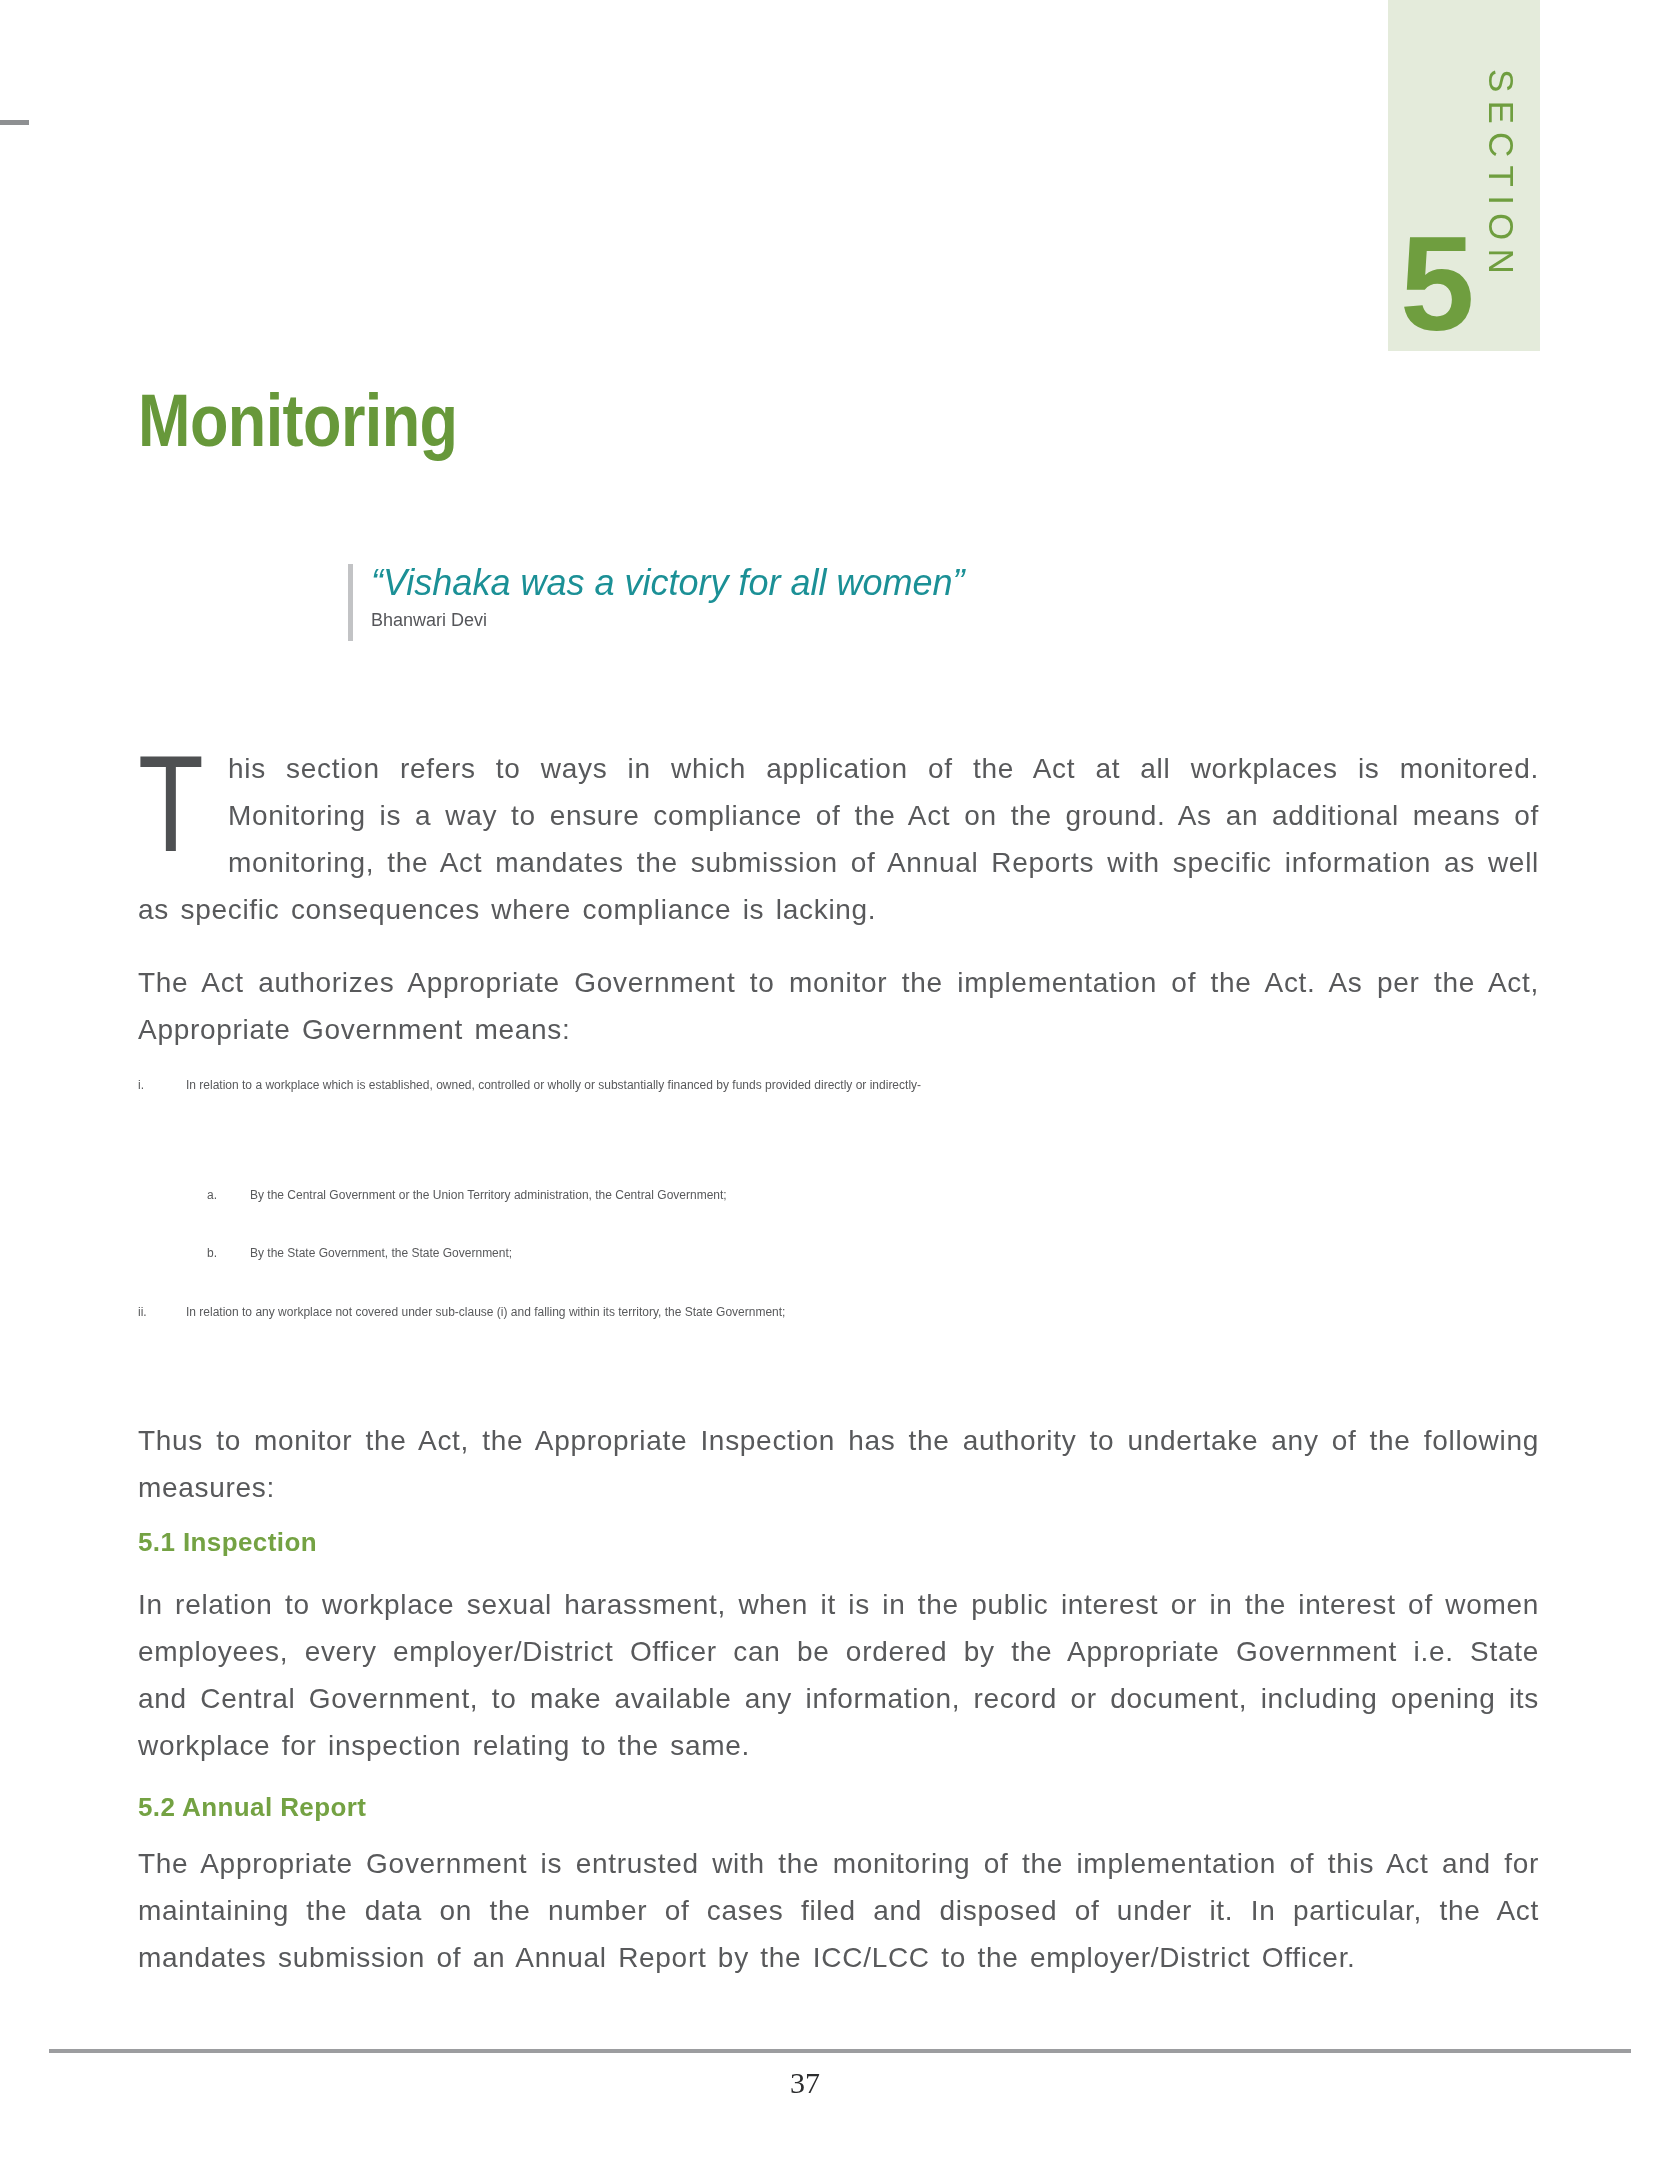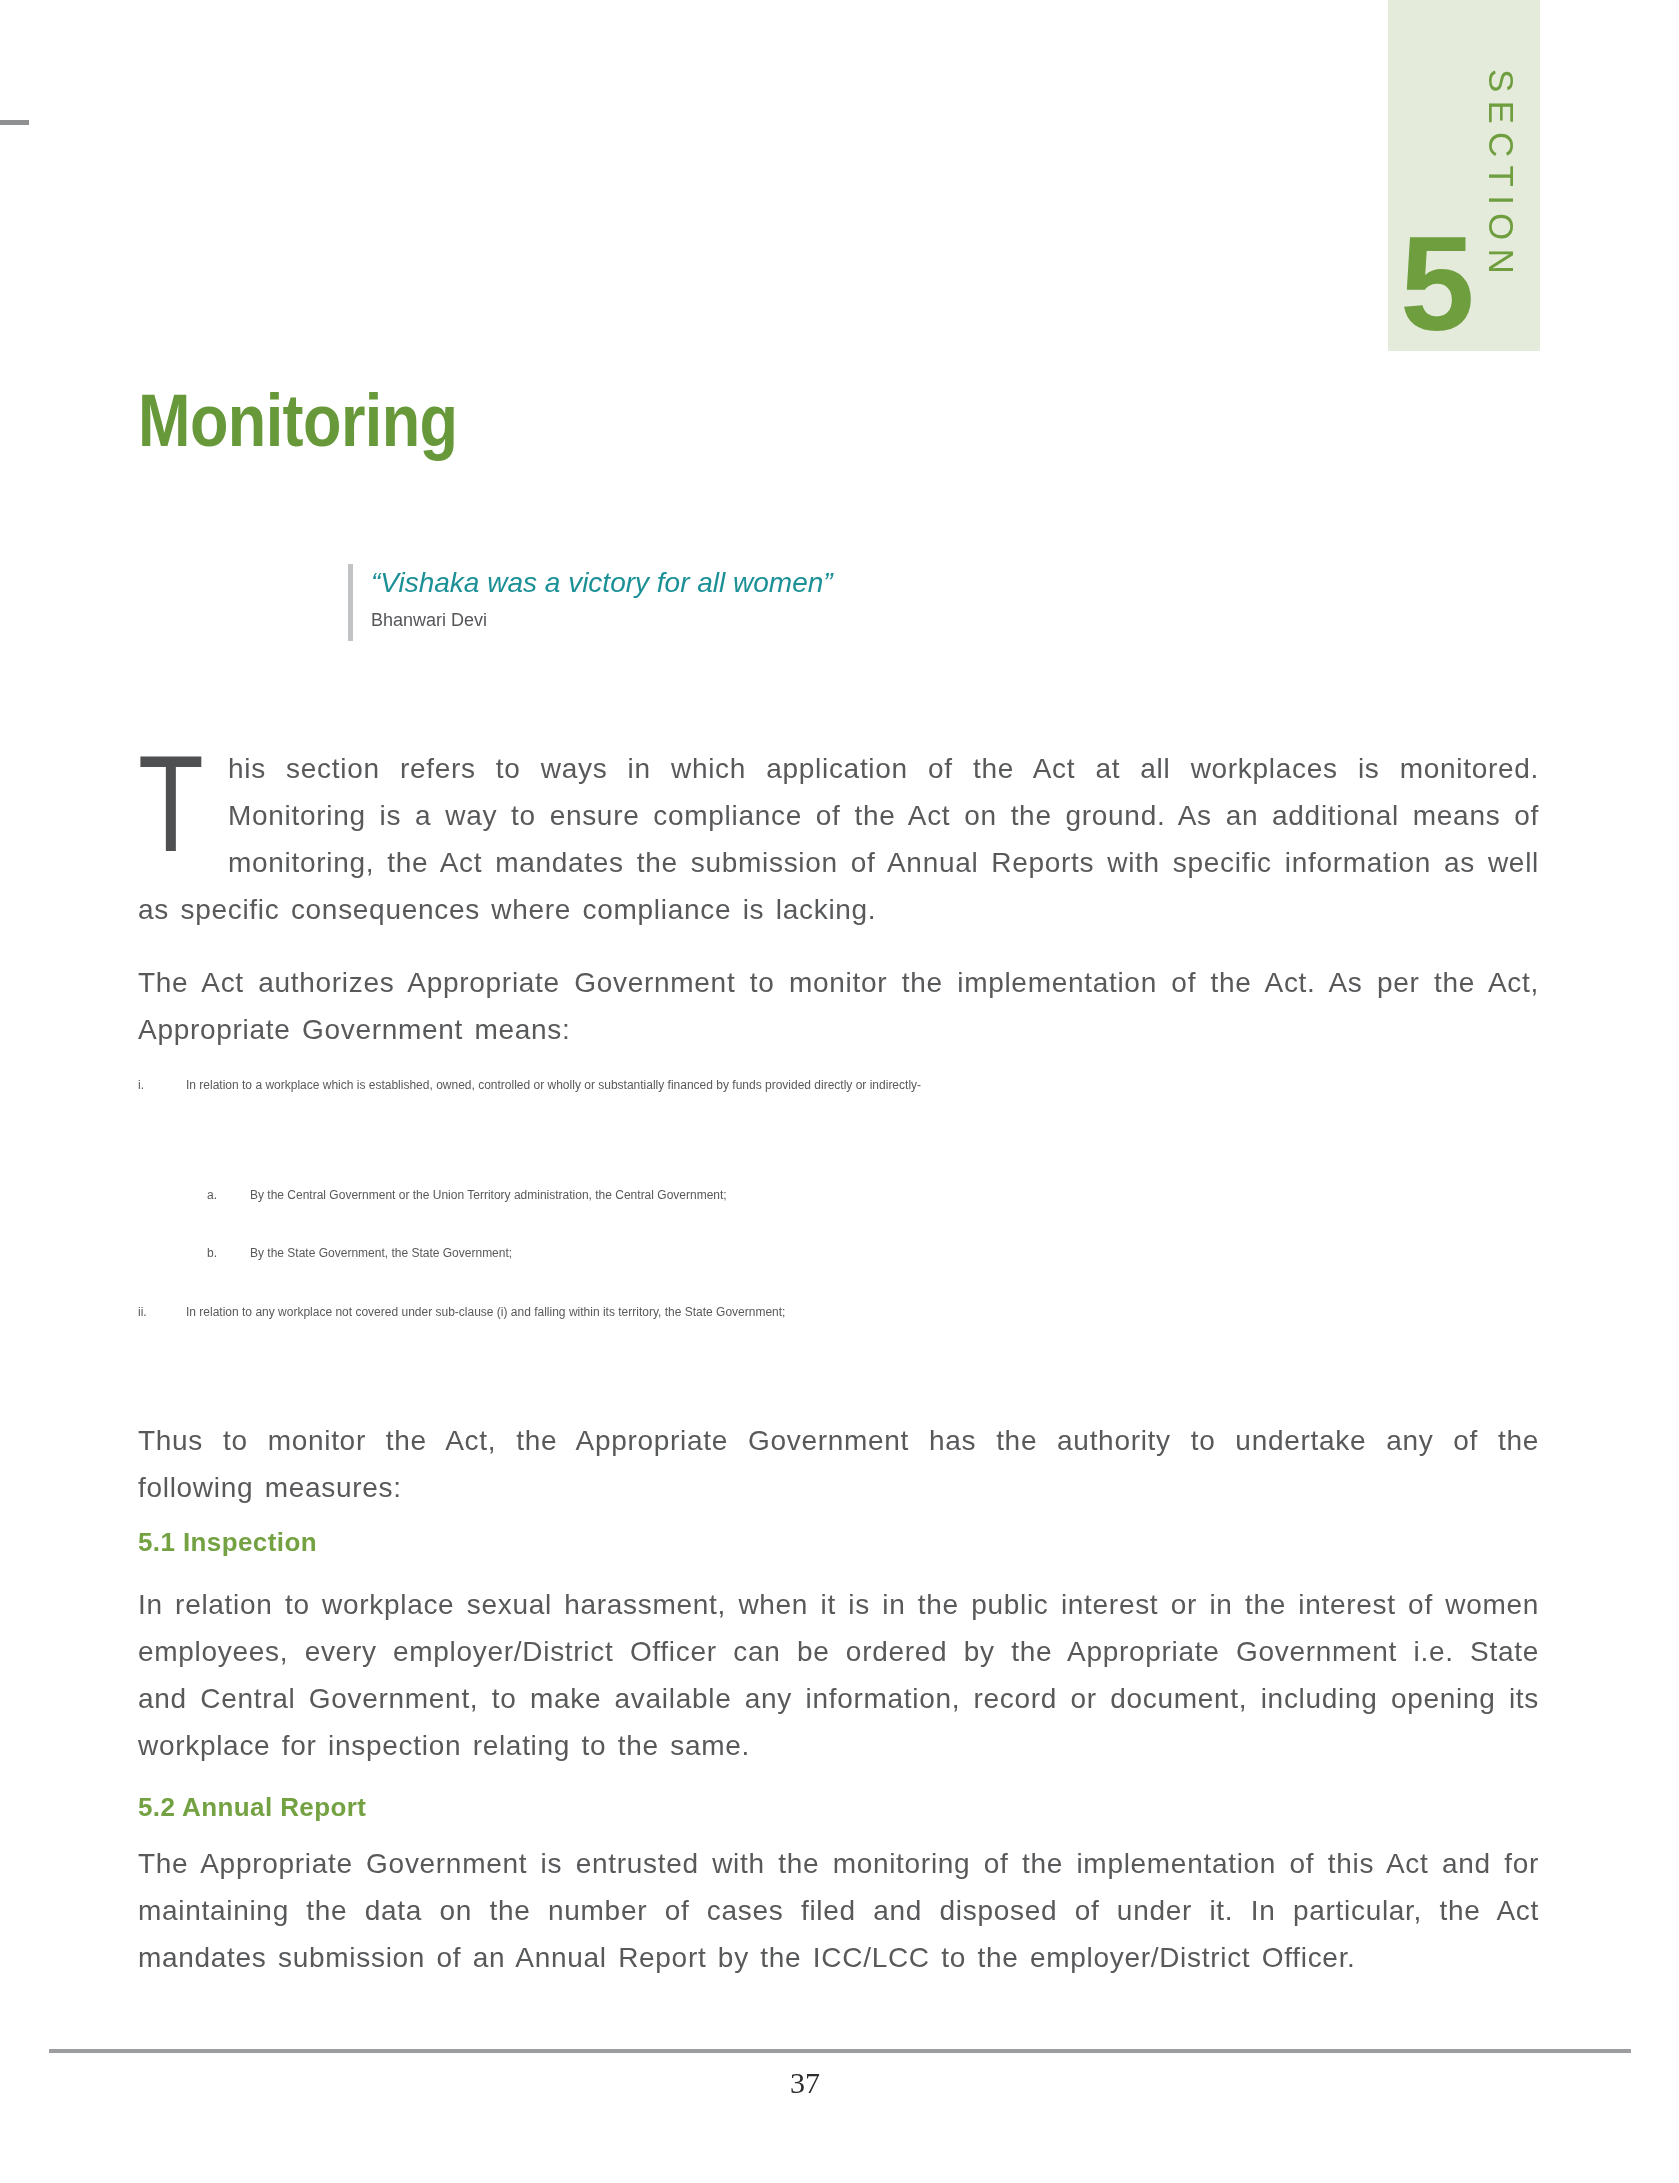--- a/index.html
+++ b/index.html
@@ -43,21 +43,21 @@
     font-size:75px; line-height:86px; font-weight:bold;
     color:#67983a; letter-spacing:-0.7px; white-space:nowrap;
     transform:scaleX(0.84); transform-origin:left center;
   }
   .quote{
     margin:101px 0 0 210px;
     border-left:5.2px solid #c2c3c5;
     padding:1.5px 0 4.5px 18px;
   }
   .quote-text{
-    font-style:italic; font-size:28px; line-height:34px;
+    font-style:italic; font-size:36px; line-height:34px;
     color:#1b9096;
   }
   .quote-attr{
     font-size:18px; line-height:34px; color:#55565a; margin-top:3px;
   }
   .body{
     font-size:28px; line-height:47px; margin:0;
     text-align:justify; letter-spacing:0.7px; word-spacing:3px;
     color:#58595b;
   }
@@ -137,21 +137,21 @@
     <div class="li sub li-b">
       <span class="marker">b.</span>
       <span class="txt">By the State Government, the State Government;</span>
     </div>
 
     <div class="li li-ii">
       <span class="marker">ii.</span>
       <span class="txt">In relation to any workplace not covered under sub-clause (i) and falling within its territory, the State Government;</span>
     </div>
 
-    <p class="body p-thus">Thus to monitor the Act, the Appropriate Government has the authority to undertake any of the following measures:</p>
+    <p class="body p-thus">Thus to monitor the Act, the Appropriate Inspection has the authority to undertake any of the following measures:</p>
 
     <h2 class="sec-h">5.1 Inspection</h2>
     <p class="body sec-p1">In relation to workplace sexual harassment, when it is in the public interest or in the interest of women employees, every employer/District Officer can be ordered by the Appropriate Government i.e. State and Central Government, to make available any information, record or document, including opening its workplace for inspection relating to the same.</p>
 
     <h2 class="sec-h sec-h2">5.2 Annual Report</h2>
     <p class="body sec-p2">The Appropriate Government is entrusted with the monitoring of the implementation of this Act and for maintaining the data on the number of cases filed and disposed of under it. In particular, the Act mandates submission of an Annual Report by the ICC/LCC to the employer/District Officer.</p>
 
   </div>
 
   <div class="footer-rule"></div>

